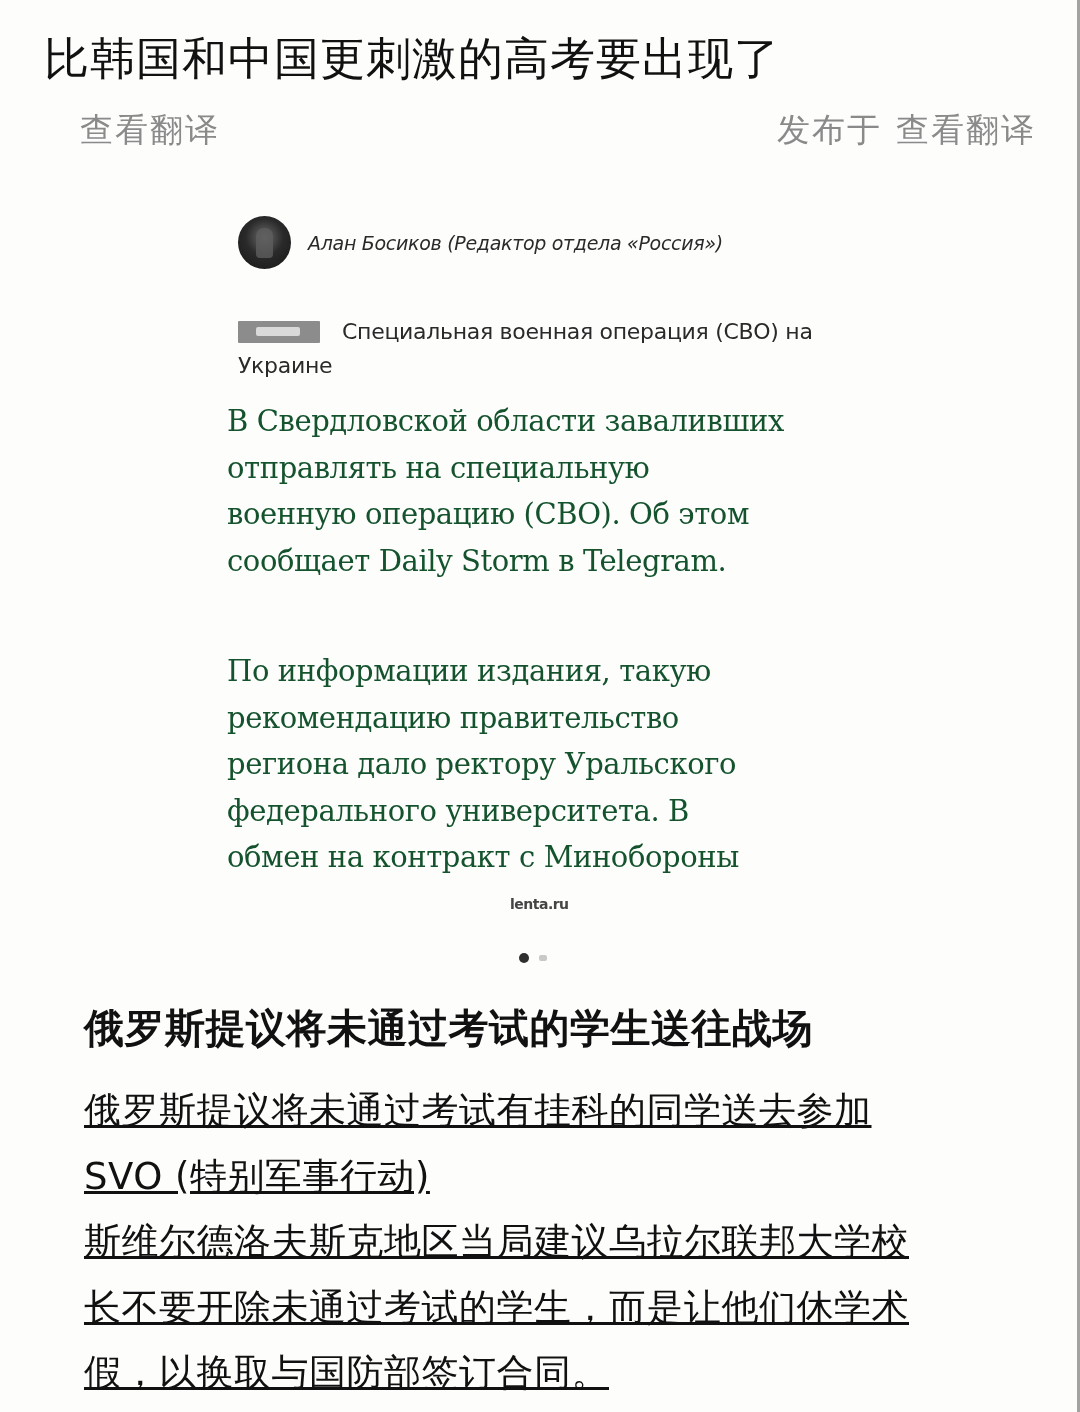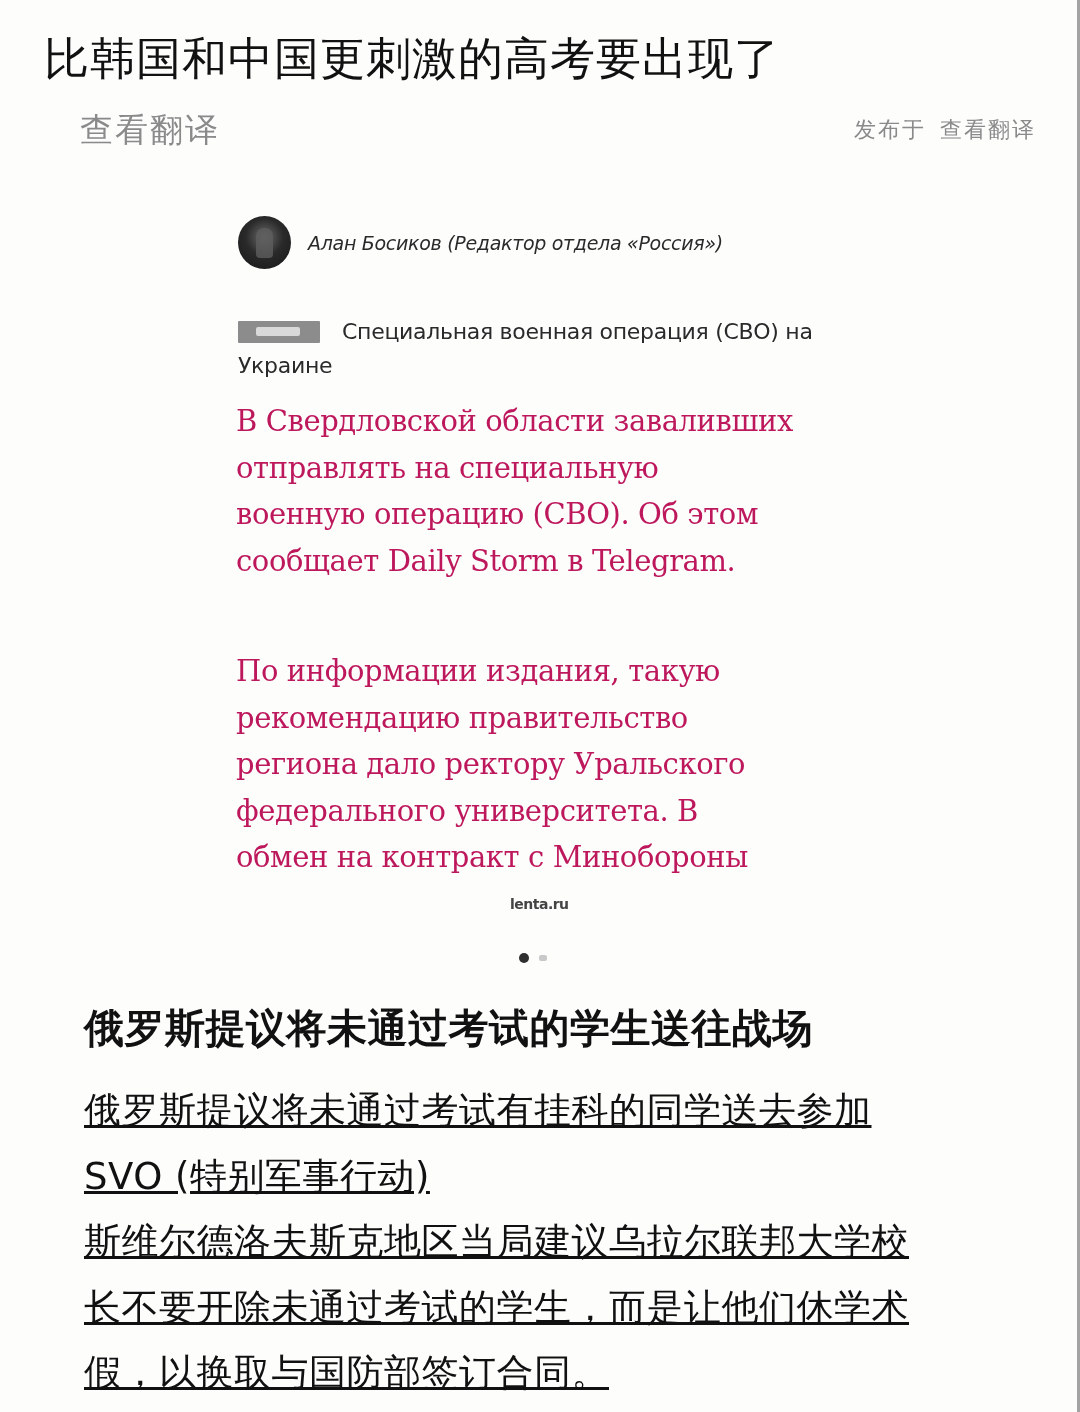--- a/index.html
+++ b/index.html
@@ -15,21 +15,21 @@
       position: absolute; left: 44px; top: 30px;
       font-size: 45px; line-height: 58px; letter-spacing: 1px; color: #111; font-weight: 400;
       white-space: nowrap;
     }
     .translate {
       position: absolute; left: 44px; top: 108px;
       font-size: 33px; line-height: 44px; color: #8a8a8a; letter-spacing: 2px; margin-left: 36px;
     }
     .location {
       position: absolute; right: 44px; top: 108px;
-      font-size: 22px; line-height: 44px; color: #8a8a8a; letter-spacing: 2px;
+      font-size: 33px; line-height: 44px; color: #8a8a8a; letter-spacing: 2px;
       display: flex; gap: 14px;
     }
     
     .article { position: absolute; left: 0; top: 0; width: 1080px; }
     .author { position: absolute; left: 238px; top: 216px; display: flex; align-items: center; }
     .avatar {
       width: 53px; height: 53px; border-radius: 50%;
       background: radial-gradient(circle at 50% 40%, #6b6b6b 0%, #2a2a2a 45%, #161616 100%);
       position: relative; overflow: hidden;
     }
@@ -49,22 +49,22 @@
     }
     .tag-badge::after {
       content: ""; position: absolute; left: 18px; top: 6px; width: 44px; height: 9px;
       background: #d9d9d9; border-radius: 2px;
     }
     .tag-text {
       font-family: "DejaVu Sans", sans-serif; font-size: 22px; line-height: 34px; color: #2a2a2a;
       letter-spacing: -0.3px;
     }
     .para {
-      position: absolute; left: 236px; width: 640px;
-      font-family: "DejaVu Serif", serif; font-size: 29px; line-height: 46.5px; color: #be185d;
+      position: absolute; left: 227px; width: 640px;
+      font-family: "DejaVu Serif", serif; font-size: 29px; line-height: 46.5px; color: #14532d;
       letter-spacing: -0.4px;
     }
     .para .ln { display: block; white-space: nowrap; }
     .p1 { top: 398px; }
     .p2 { top: 648px; }
     .watermark {
       position: absolute; left: 510px; top: 896px; font-size: 14px; color: #444; font-weight: bold;
       letter-spacing: -0.5px; filter: blur(0.4px);
     }
     .dots { position: absolute; left: 519px; top: 953px; display: flex; gap: 10px; align-items: center; }

